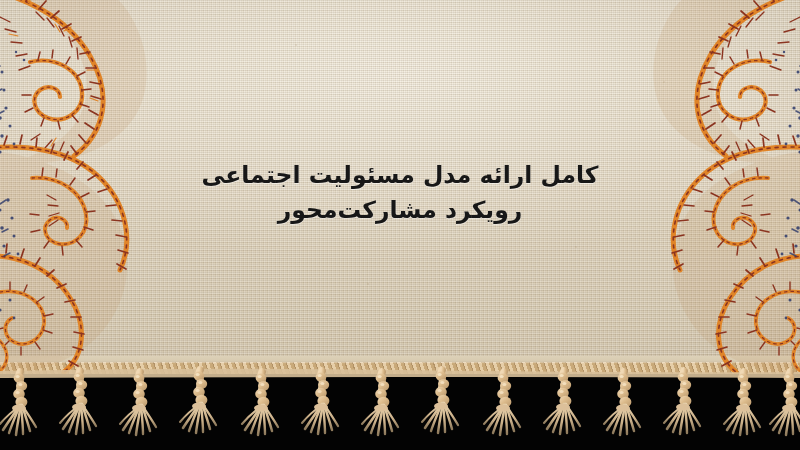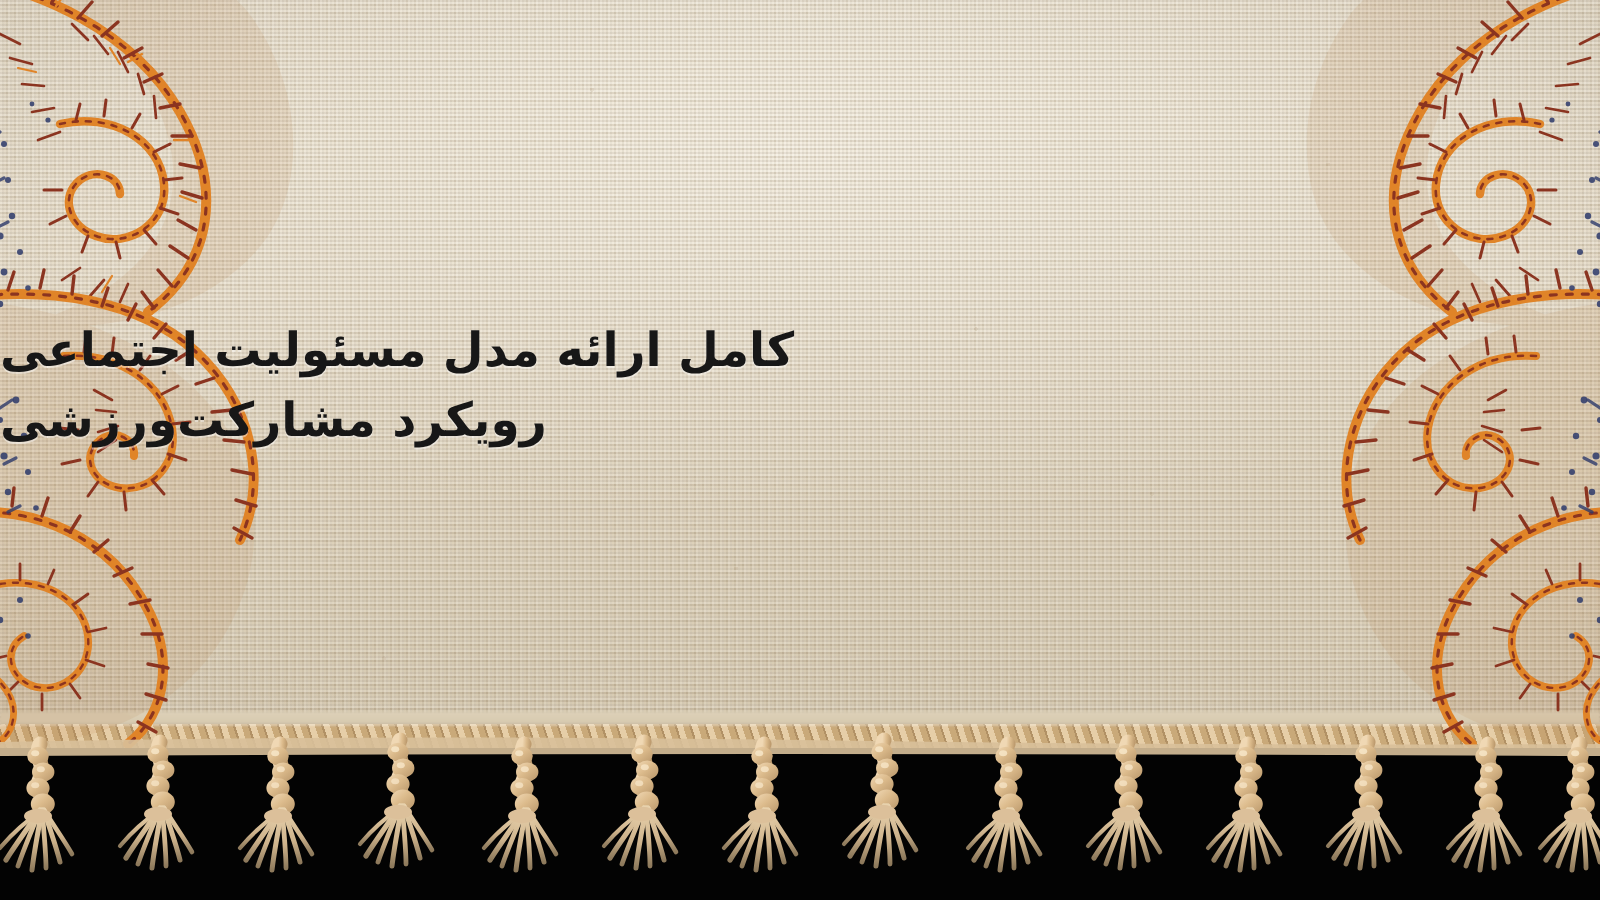--- a/index.html
+++ b/index.html
@@ -72,21 +72,21 @@
 
   
   .orn{position:absolute;top:0;height:374px;width:250px;pointer-events:none;}
   .orn-left{left:-6px;}
   .orn-right{right:-6px;transform:scaleX(-1);}
   .orn svg{display:block;width:100%;height:100%;}
 
   
   .title-block{
     position:absolute;left:0;right:0;top:158px;
-    text-align:left;
+    text-align:center;
     z-index:6;
   }
   .title-line{
     color:#171717;
     font-size:23.5px;
     line-height:35px;
     font-weight:600;
     letter-spacing:0px;
     text-shadow:0 1px 0 rgba(255,255,255,.45);
     white-space:nowrap;
@@ -482,21 +482,21 @@
           <path d="M4 114 l6 -3"></path>
         <path d="M6 204 l6 -4"></path>
           <path d="M8 232 l6 -3"></path>
           <path d="M10 256 l6 -3"></path>
       </g>
     </svg>
   </div>
 
   <div class="title-block">
     <div class="title-line">کامل ارائه مدل مسئولیت اجتماعی</div>
-    <div class="title-line">رویکرد مشارکت‌ورزشی</div>
+    <div class="title-line">رویکرد مشارکت‌محور</div>
   </div>
 
   <div class="fringe">
     <svg viewBox="0 0 800 84" xmlns="http://www.w3.org/2000/svg">
       <defs>
         <linearGradient id="cord" x1="0" y1="0" x2="1" y2="1">
           <stop offset="0%" stop-color="#f0d8b4"></stop>
           <stop offset="45%" stop-color="#dcbb8c"></stop>
           <stop offset="100%" stop-color="#b8966a"></stop>
         </linearGradient>

